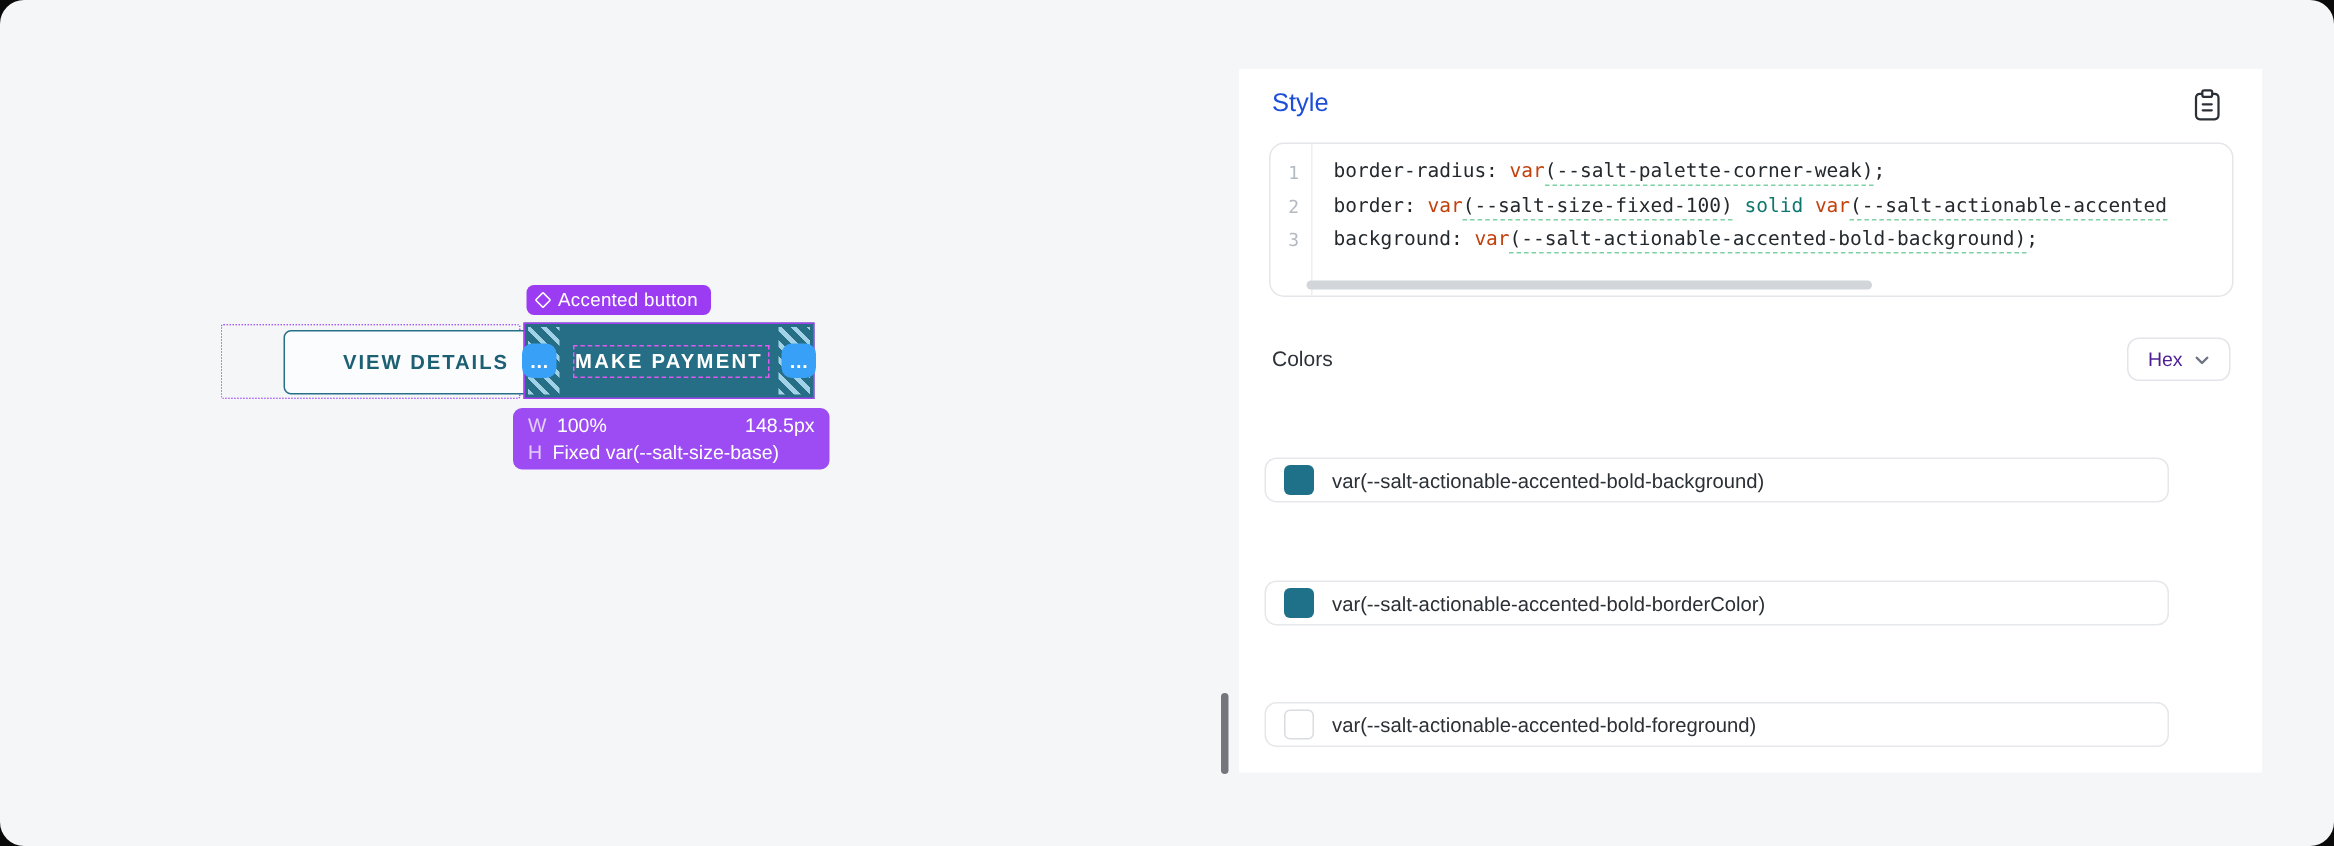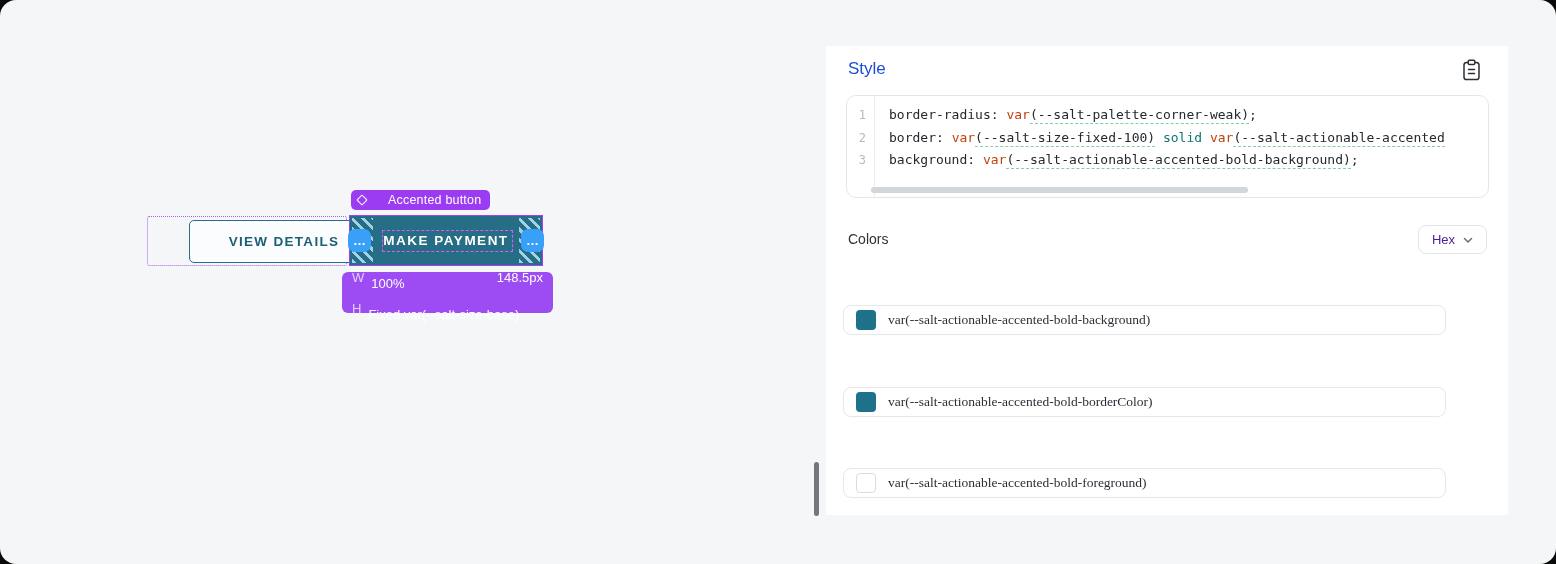--- a/index.html
+++ b/index.html
@@ -6,21 +6,21 @@
   *{box-sizing:border-box;}
   .screen{
     position:relative;width:1556px;height:564px;
     background:#f5f6f8;border-radius:16px;overflow:hidden;
     font-family:"Liberation Sans",sans-serif;
   }
   
   .badge{
     position:absolute;left:351px;top:190px;height:20px;
     background:#9c3cf2;border-radius:5px;color:#fff;
-    display:flex;align-items:center;gap:22px;padding:0 9px 0 7px;
+    display:flex;align-items:center;gap:6px;padding:0 9px 0 7px;
     font-size:12.5px;font-weight:500;letter-spacing:.2px;justify-content:flex-end;
   }
   .diamond{width:8px;height:8px;border:1.6px solid #fff;transform:rotate(45deg);border-radius:1px;}
   .btn-outline-sel{
     position:absolute;left:147px;top:216px;width:200px;height:50px;
     border:1px dotted #a75cf5;border-radius:2px;
   }
   .btn-outline{
     position:absolute;left:153px;top:220px;width:190px;height:43px;
     border:1.5px solid #28708a;border-radius:5px;background:#fbfcfe;
@@ -50,21 +50,21 @@
   .sel-btn .label{
     position:relative;color:#fff;font-size:13.5px;font-weight:bold;letter-spacing:1.5px;
   }
   .tooltip{
     position:absolute;left:342px;top:272px;width:211px;height:41px;
     background:#9d4cf3;border-radius:6px;color:#fff;font-size:13px;
     padding:3px 10px;display:flex;flex-direction:column;justify-content:center;gap:1px;
   }
   .tooltip .row{display:flex;align-items:center;line-height:17px;}
   .tooltip .dim{color:rgba(255,255,255,.72);}
-  .tooltip .val{margin-left:7px;margin-top:13px;}
+  .tooltip .val{margin-left:7px;}
   .tooltip .right{margin-left:auto;}
   
   .panel{
     position:absolute;left:826px;top:46px;width:682px;height:469px;
     background:#ffffff;
   }
   .v-scrollbar{
     position:absolute;left:814px;top:462px;width:5px;height:54px;
     border-radius:3px;background:#73777d;cursor:pointer;
   }
@@ -99,21 +99,21 @@
   .hex-btn{
     position:absolute;left:592px;top:179px;width:69px;height:29px;
     border:1px solid #e3e5e9;border-radius:8px;background:#fff;cursor:pointer;
     display:flex;align-items:center;justify-content:center;gap:8px;
     font-size:13px;color:#4c1d95;font-family:"Liberation Sans",sans-serif;
   }
   .group-label{position:absolute;left:22px;font-size:13px;color:#9ba2ac;}
   .color-row{
     position:absolute;left:17px;width:603px;height:30px;
     border:1px solid #e5e7eb;border-radius:8px;background:#fff;cursor:pointer;
-    display:flex;align-items:center;padding:0 12px;gap:12px;font-family:Liberation Serif, serif;
+    display:flex;align-items:center;padding:0 12px;gap:12px;
   }
   .swatch{width:20px;height:20px;border-radius:4px;flex:0 0 auto;}
   .swatch.bordered{border:1px solid #d9dce0;}
   .color-row .value{font-size:13.5px;color:#2b3036;}
 </style>
 </head>
 <body>
 
 <div class="screen">
 

